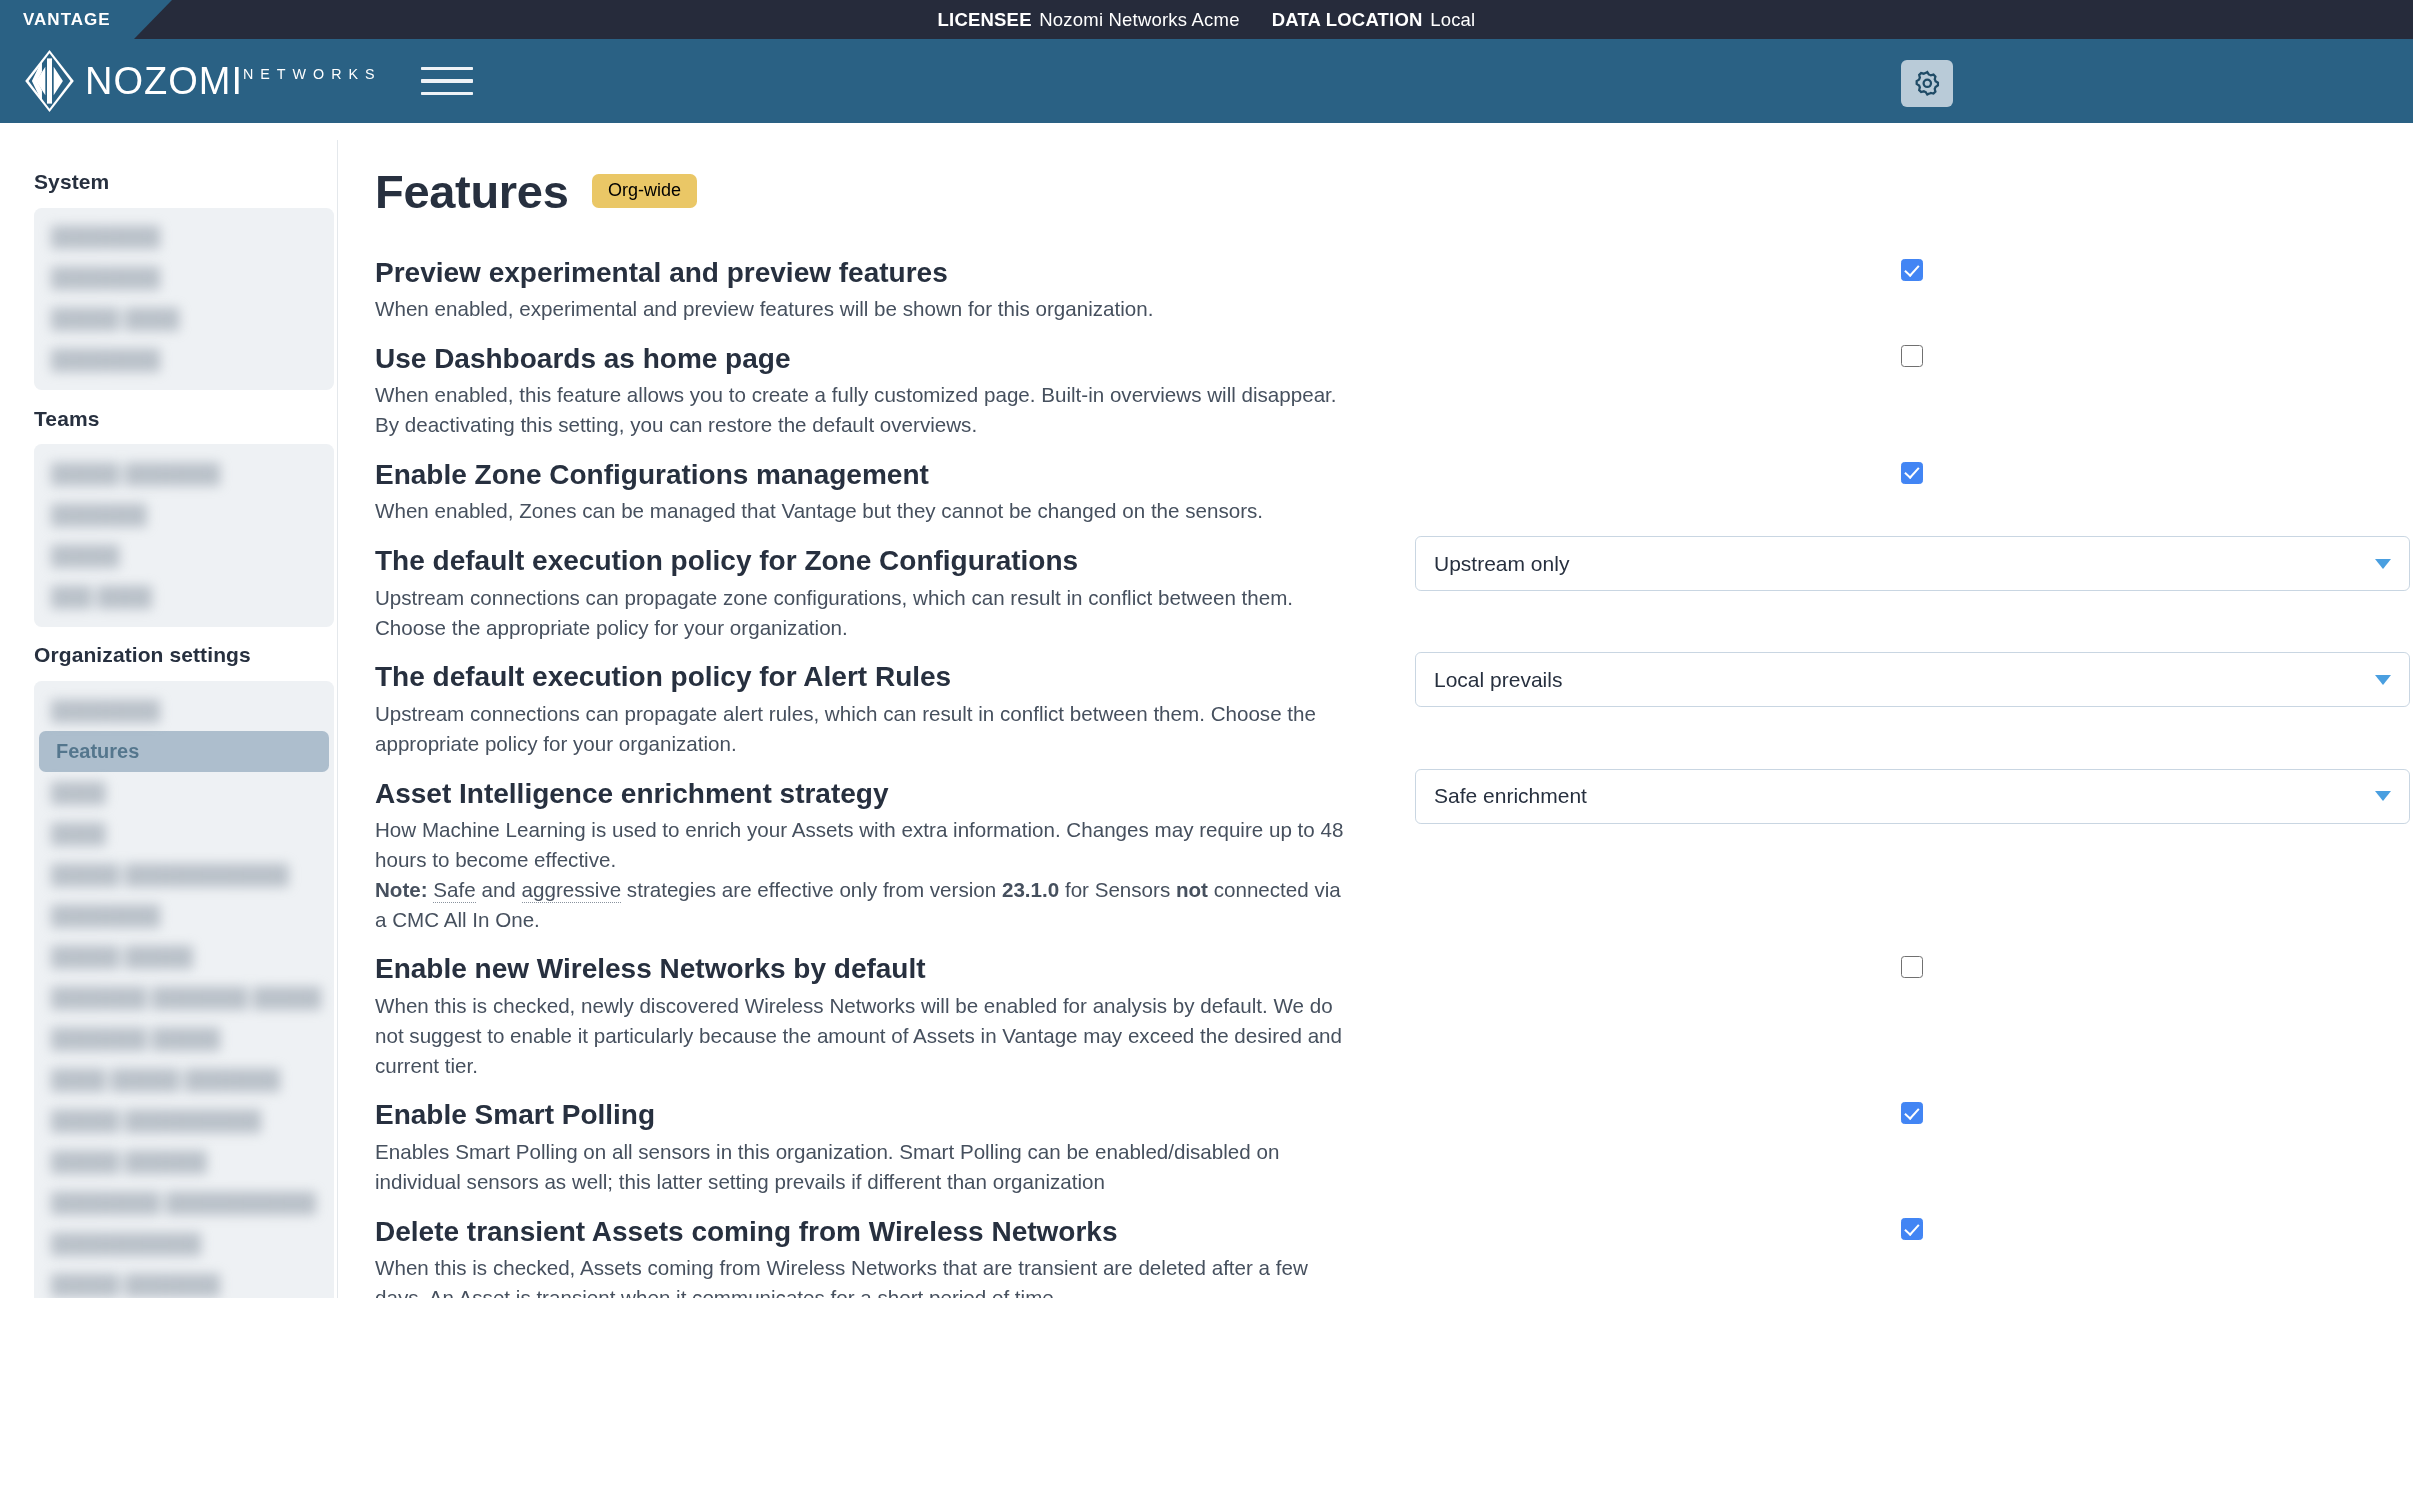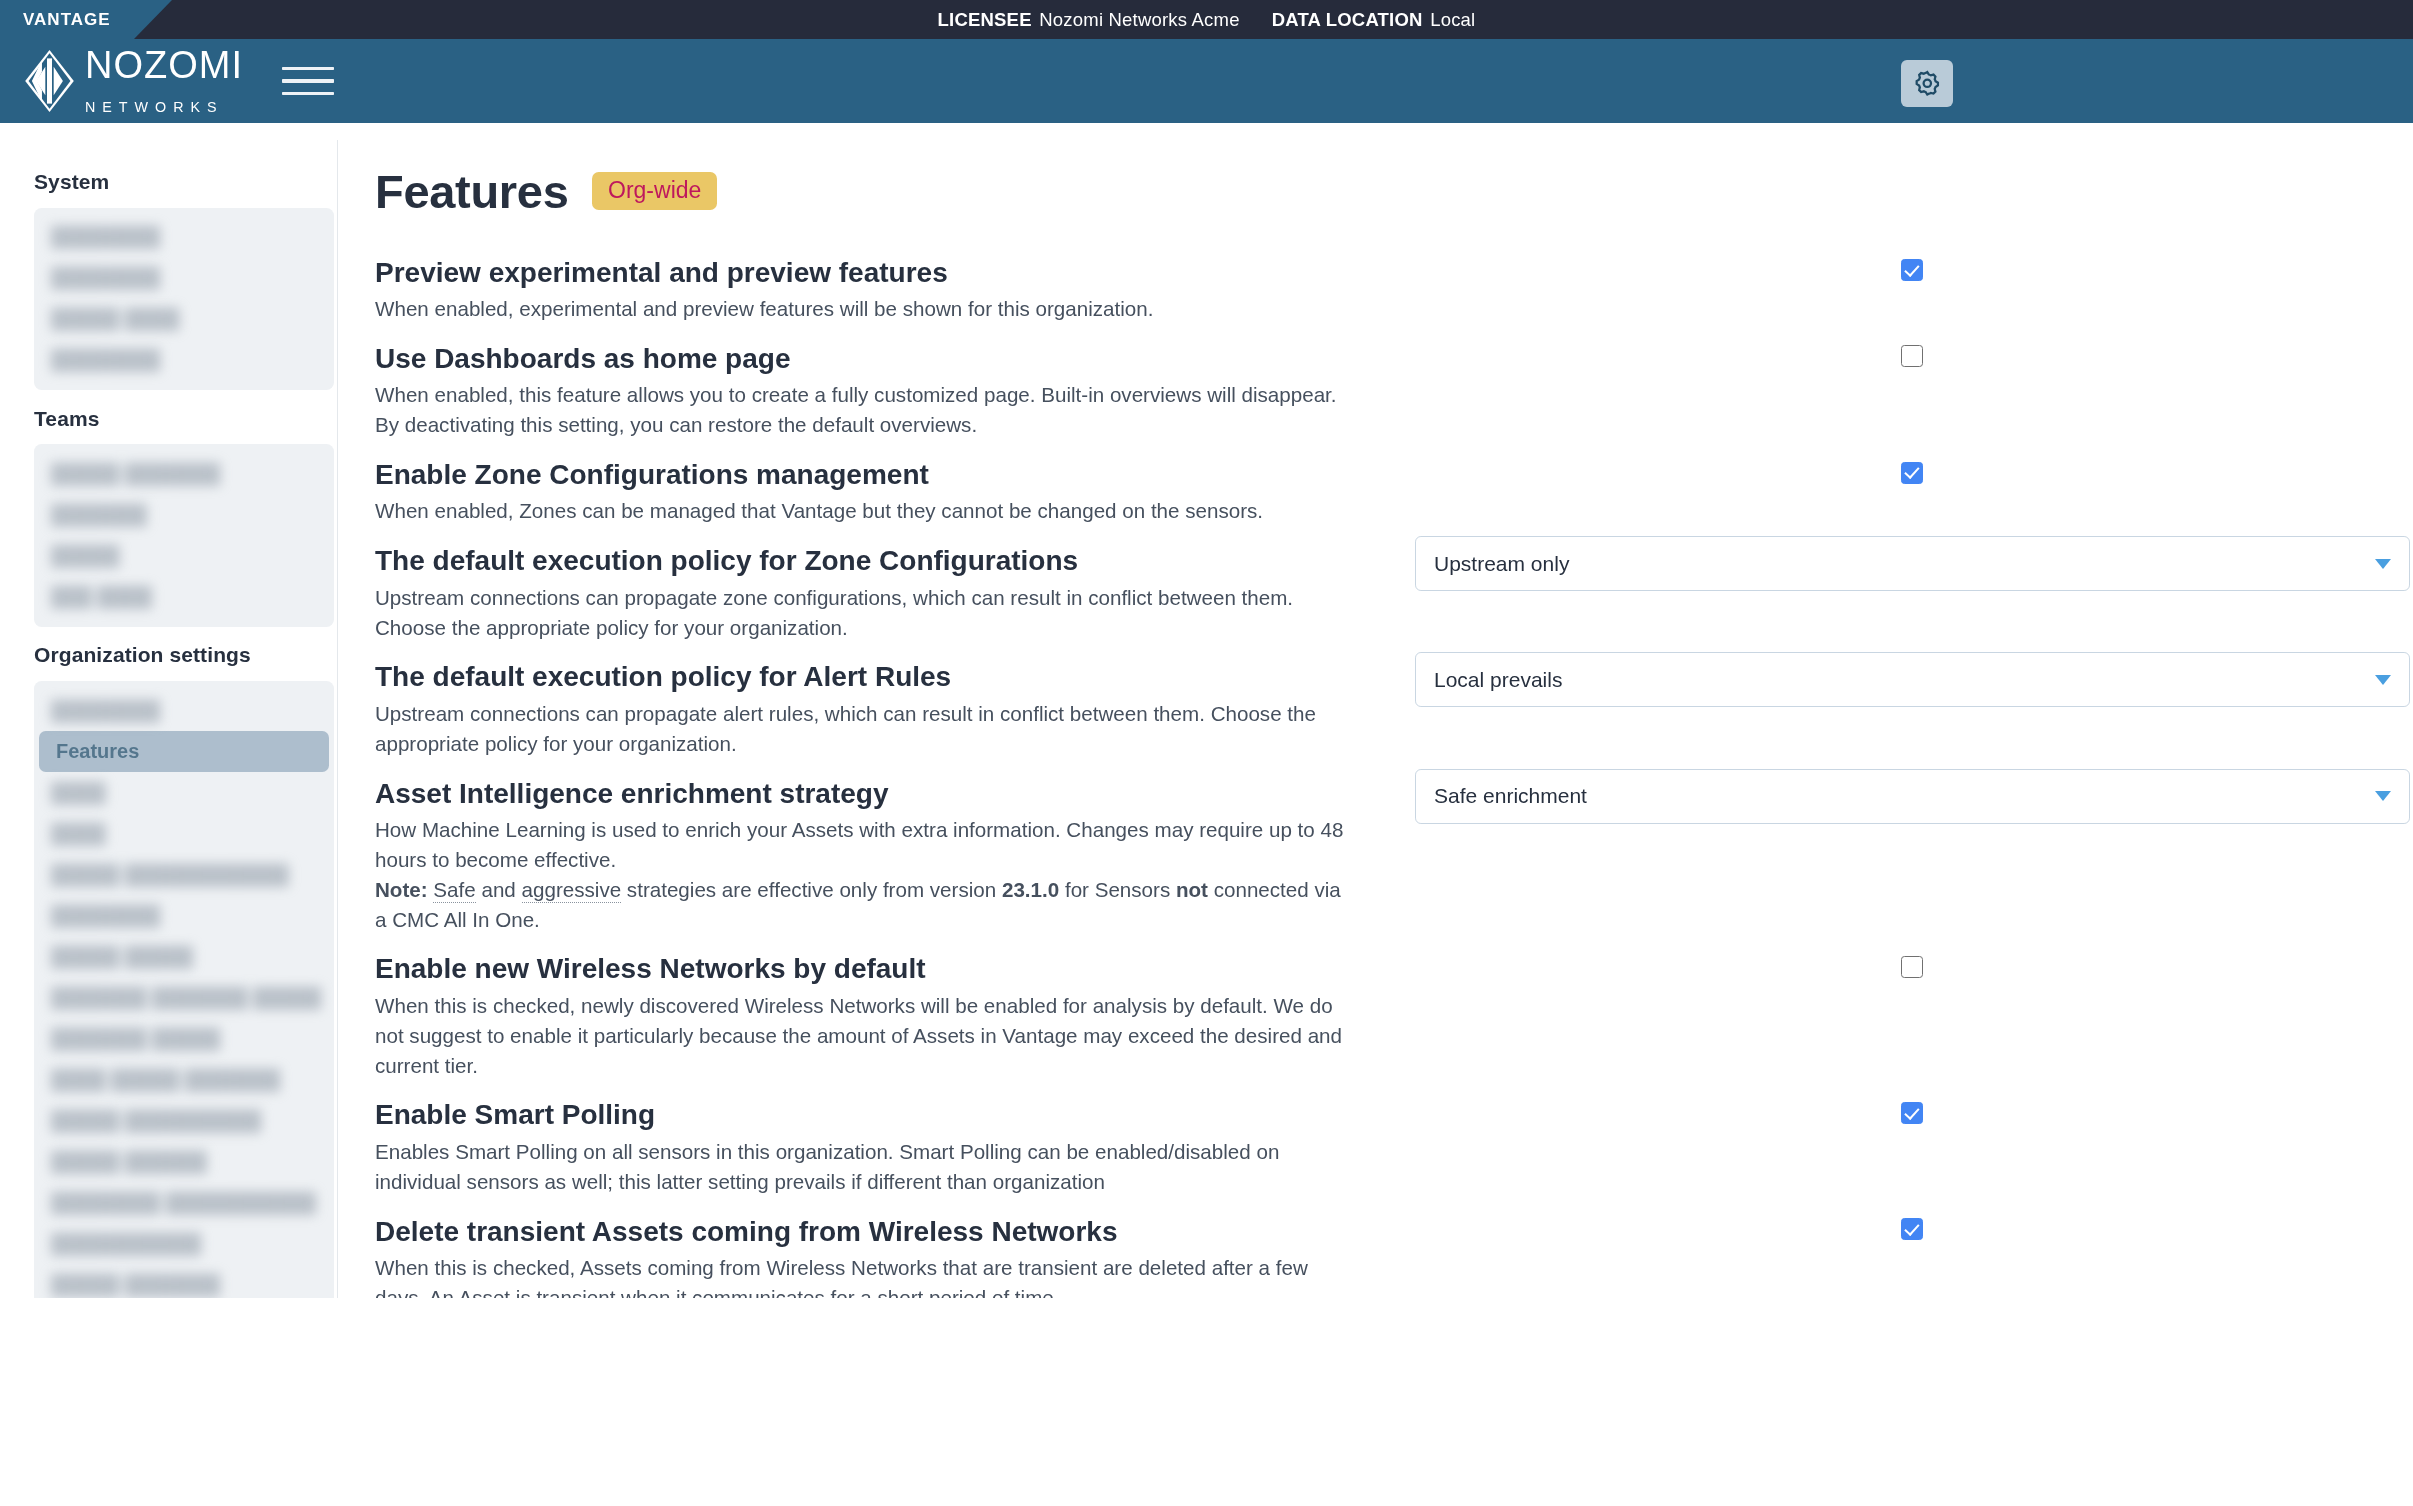--- a/index.html
+++ b/index.html
@@ -61,21 +61,21 @@
     z-index: 2;
   }
 
   .logo-wrap {
     display: flex;
     align-items: center;
     margin-left: 25px;
     gap: 11px;
   }
   .logo-mark { width: 49px; height: 62px; }
-  .logo-text { display: flex; flex-direction: column; justify-content: center; gap: 12px; }
+  .logo-text { display: flex; flex-direction: row; justify-content: center; }
   .logo-nozomi {
     color: #ffffff;
     font-size: 38px;
     line-height: 0.96;
     letter-spacing: 1px;
     font-weight: 400;
   }
   .logo-networks {
     color: #ffffff;
     font-size: 14.3px;
@@ -192,22 +192,22 @@
     margin-bottom: 34px;
   }
   .page-title {
     font-size: 47px;
     font-weight: bold;
     color: #27303f;
     letter-spacing: -0.3px;
   }
   .org-badge {
     background: #eac766;
-    color: #be185d;
-    font-size: 23px;
+    color: #000000;
+    font-size: 18px;
     border-radius: 6.7px;
     padding: 6.7px 16px 8.4px 16px;
     line-height: 1;
   }
 
   .settings-list { padding-left: 37px; }
 
   .setting-row {
     display: flex;
     align-items: flex-start;

